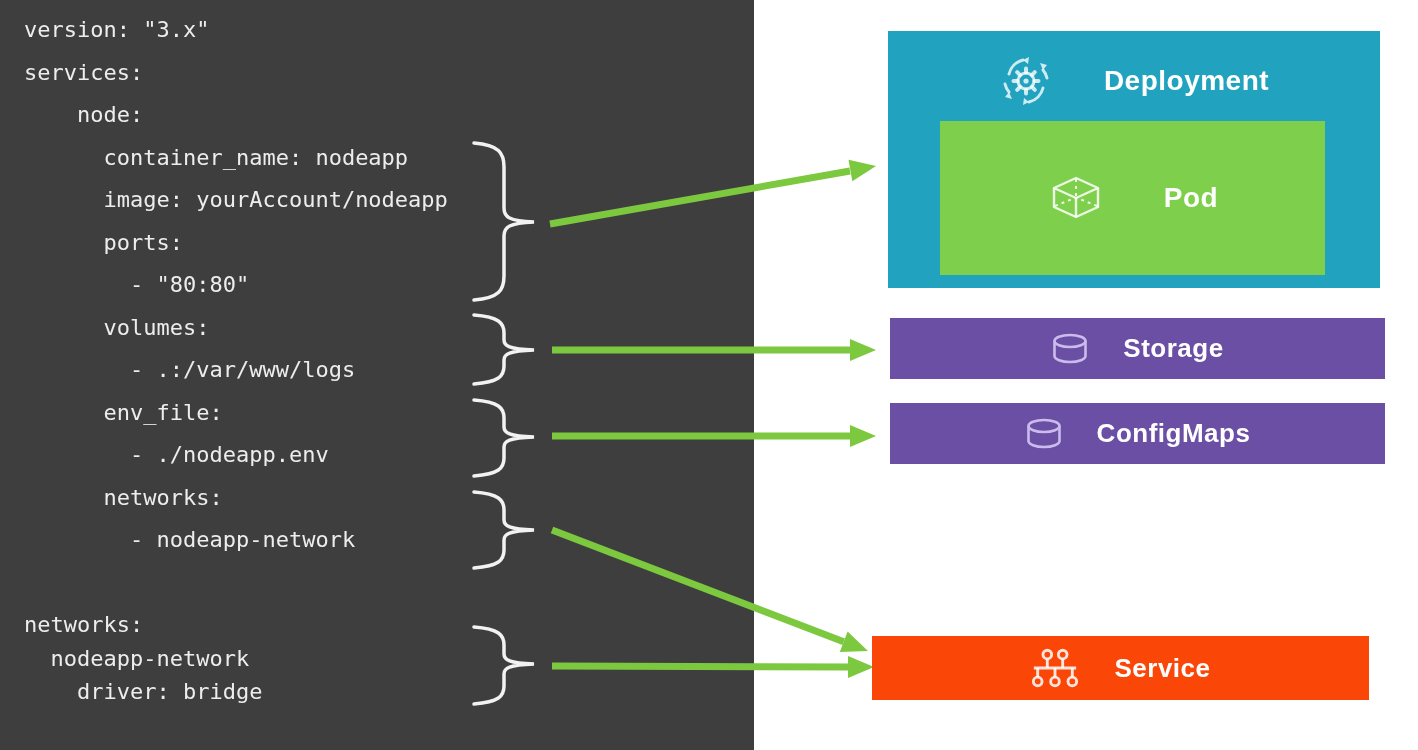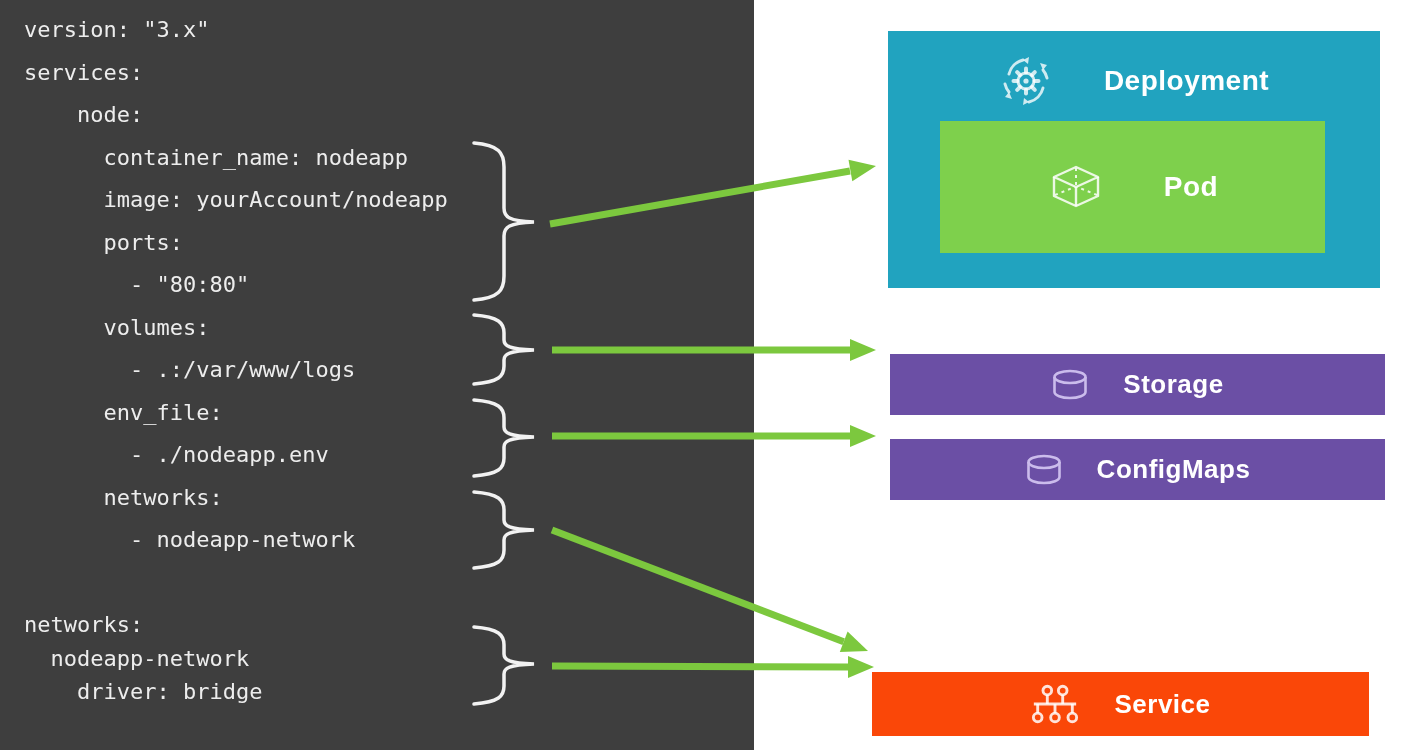--- a/index.html
+++ b/index.html
@@ -20,22 +20,22 @@
   pre.code-bottom{left:24px;top:608px;line-height:33.5px;}
   svg.overlay{position:absolute;left:0;top:0;width:1418px;height:750px;pointer-events:none;}
   .kbox{position:absolute;display:flex;align-items:center;justify-content:center;}
   .box-label{color:#ffffff;font-weight:700;letter-spacing:.5px;}
   .deployment{left:888px;top:31px;width:492px;height:257px;background:#21a3bf;}
   .deployment-header{
     position:absolute;left:0;top:14px;width:100%;height:72px;
     display:flex;align-items:center;justify-content:center;gap:20px;
   }
   .deployment .box-label,.pod .box-label{font-size:28px;margin-left:31px;}
-  .pod{left:52px;top:90px;width:385px;height:132px;background:#7ed04c;gap:28px;}
-  .slab{gap:34px;margin-top:36px;}
+  .pod{left:52px;top:90px;width:385px;height:154px;background:#7ed04c;gap:28px;}
+  .slab{gap:34px;}
   .slab .box-label{font-size:26px;}
   .storage{left:890px;top:318px;width:495px;height:61px;background:#6b4fa5;}
   .configmaps{left:890px;top:403px;width:495px;height:61px;background:#6b4fa5;}
   .service{left:872px;top:636px;width:497px;height:64px;background:#fa4708;}
   .icon{display:block;}
 </style>
 </head>
 <body>
 
 <div class="canvas">

